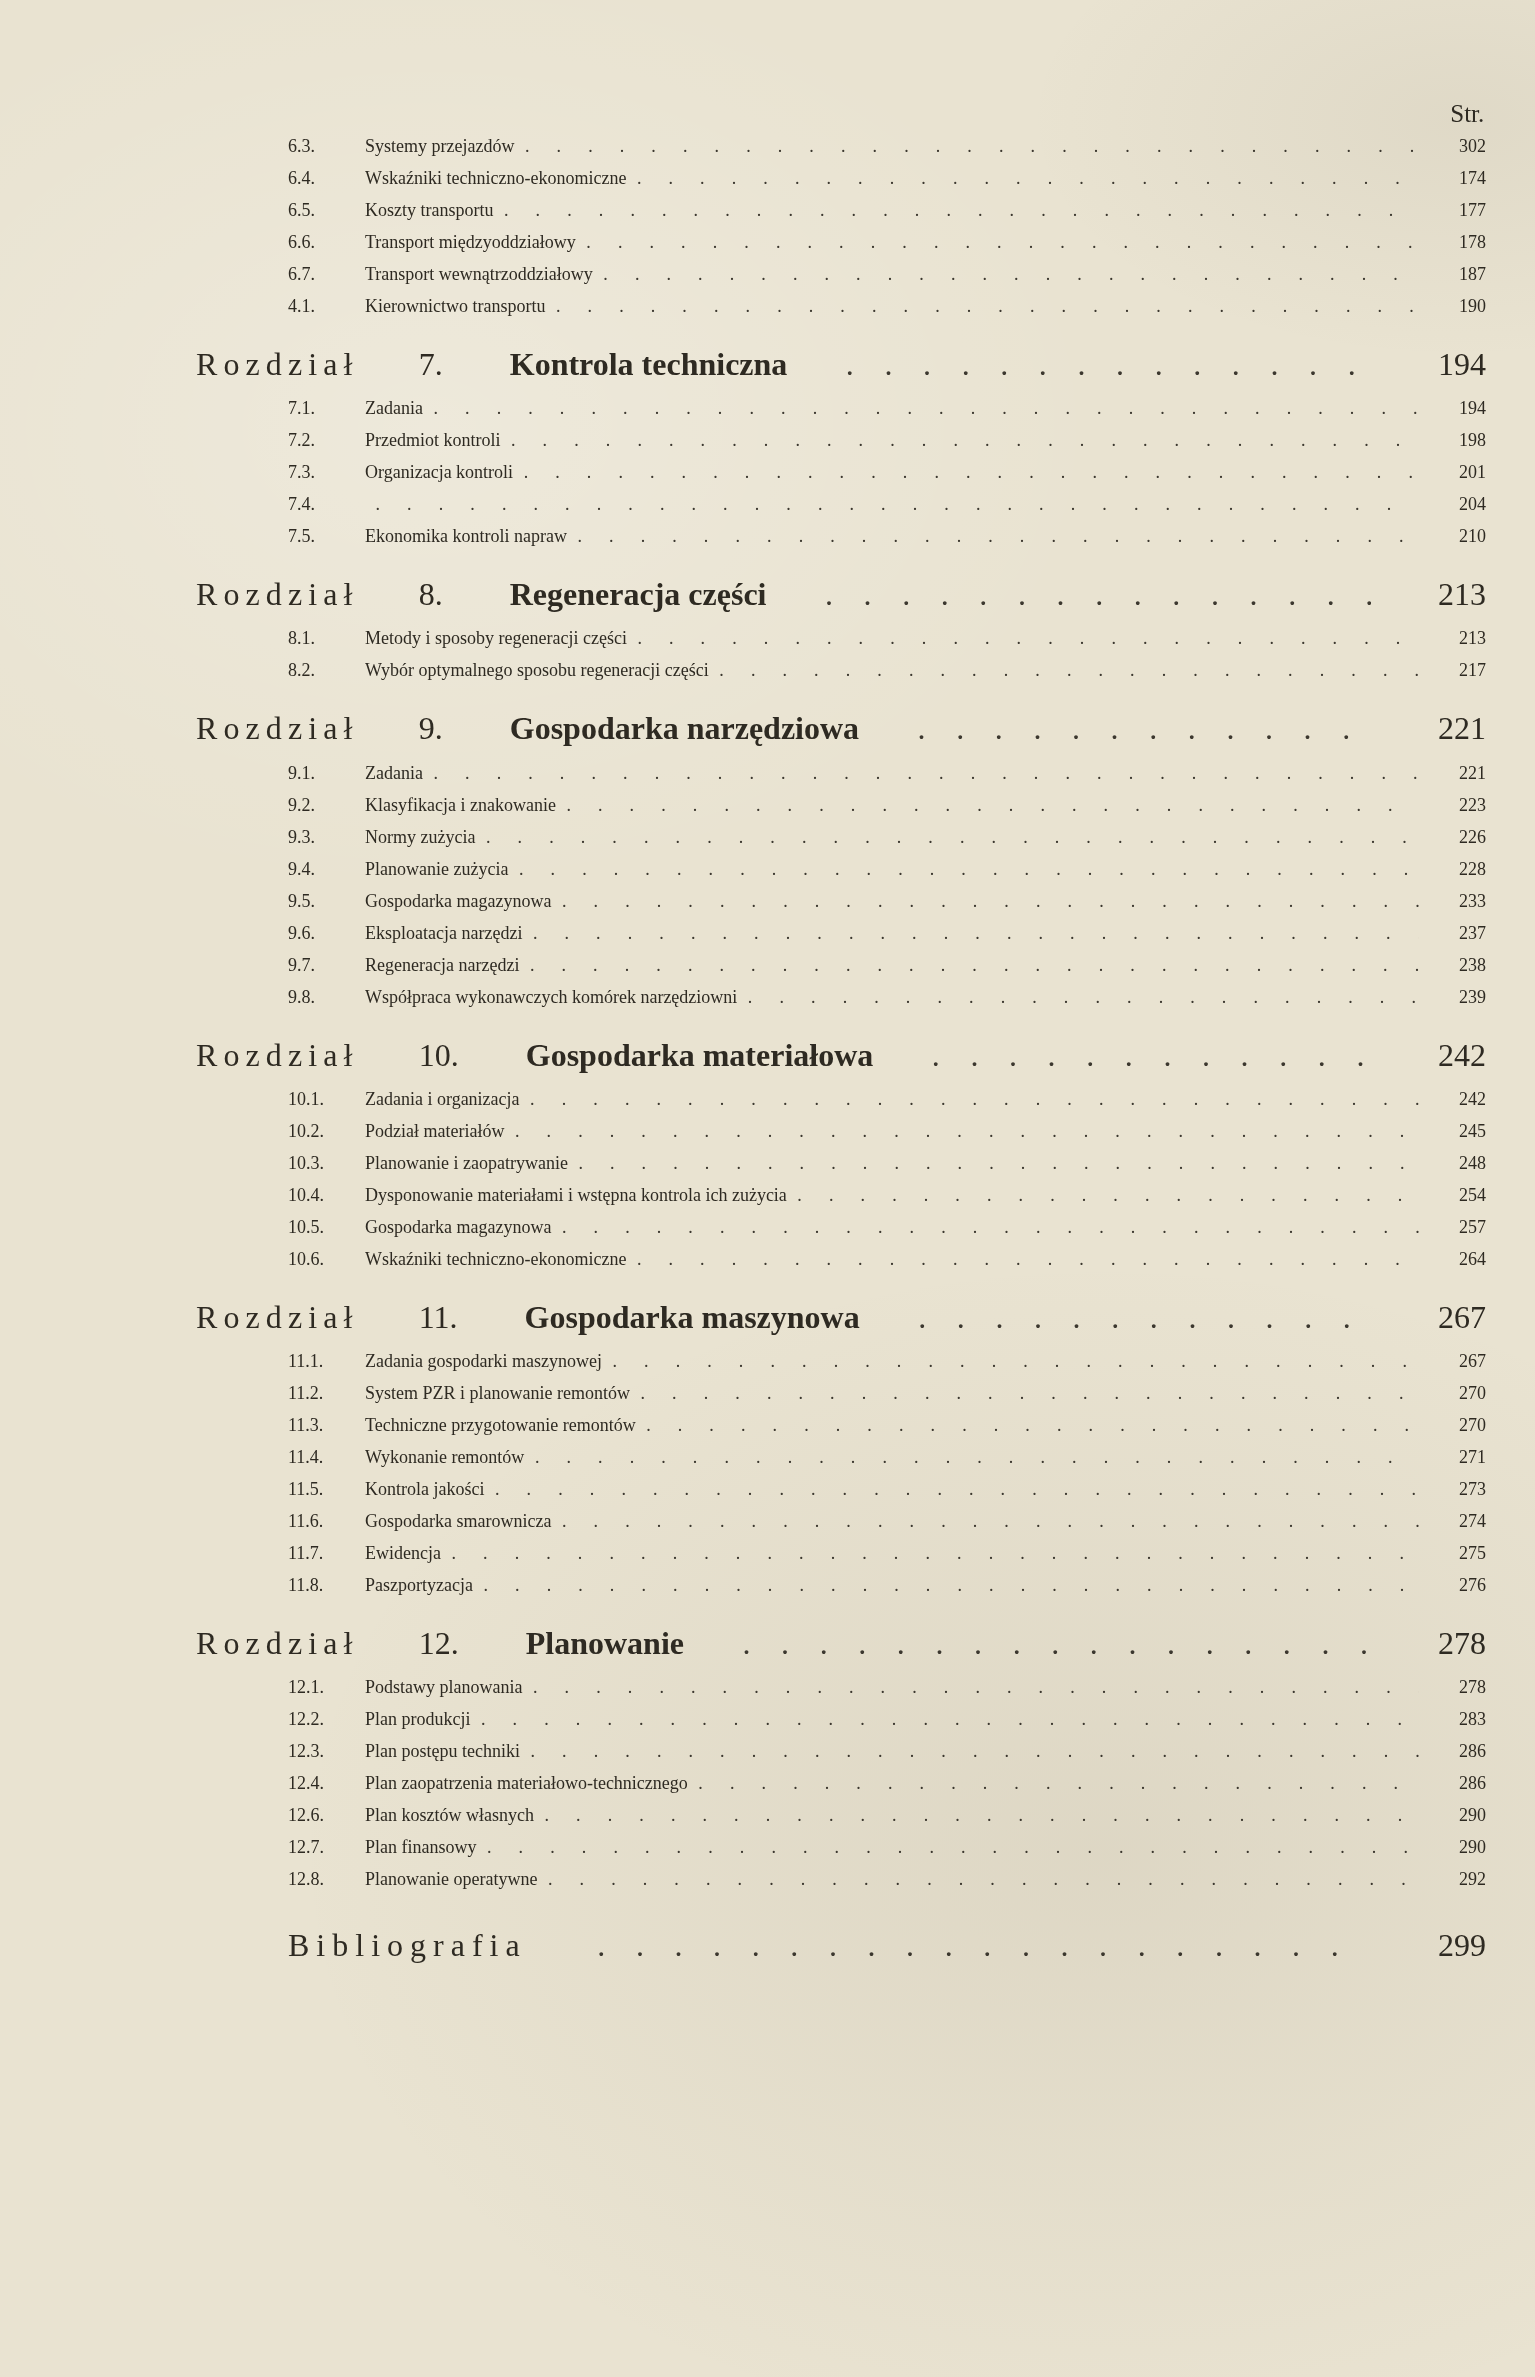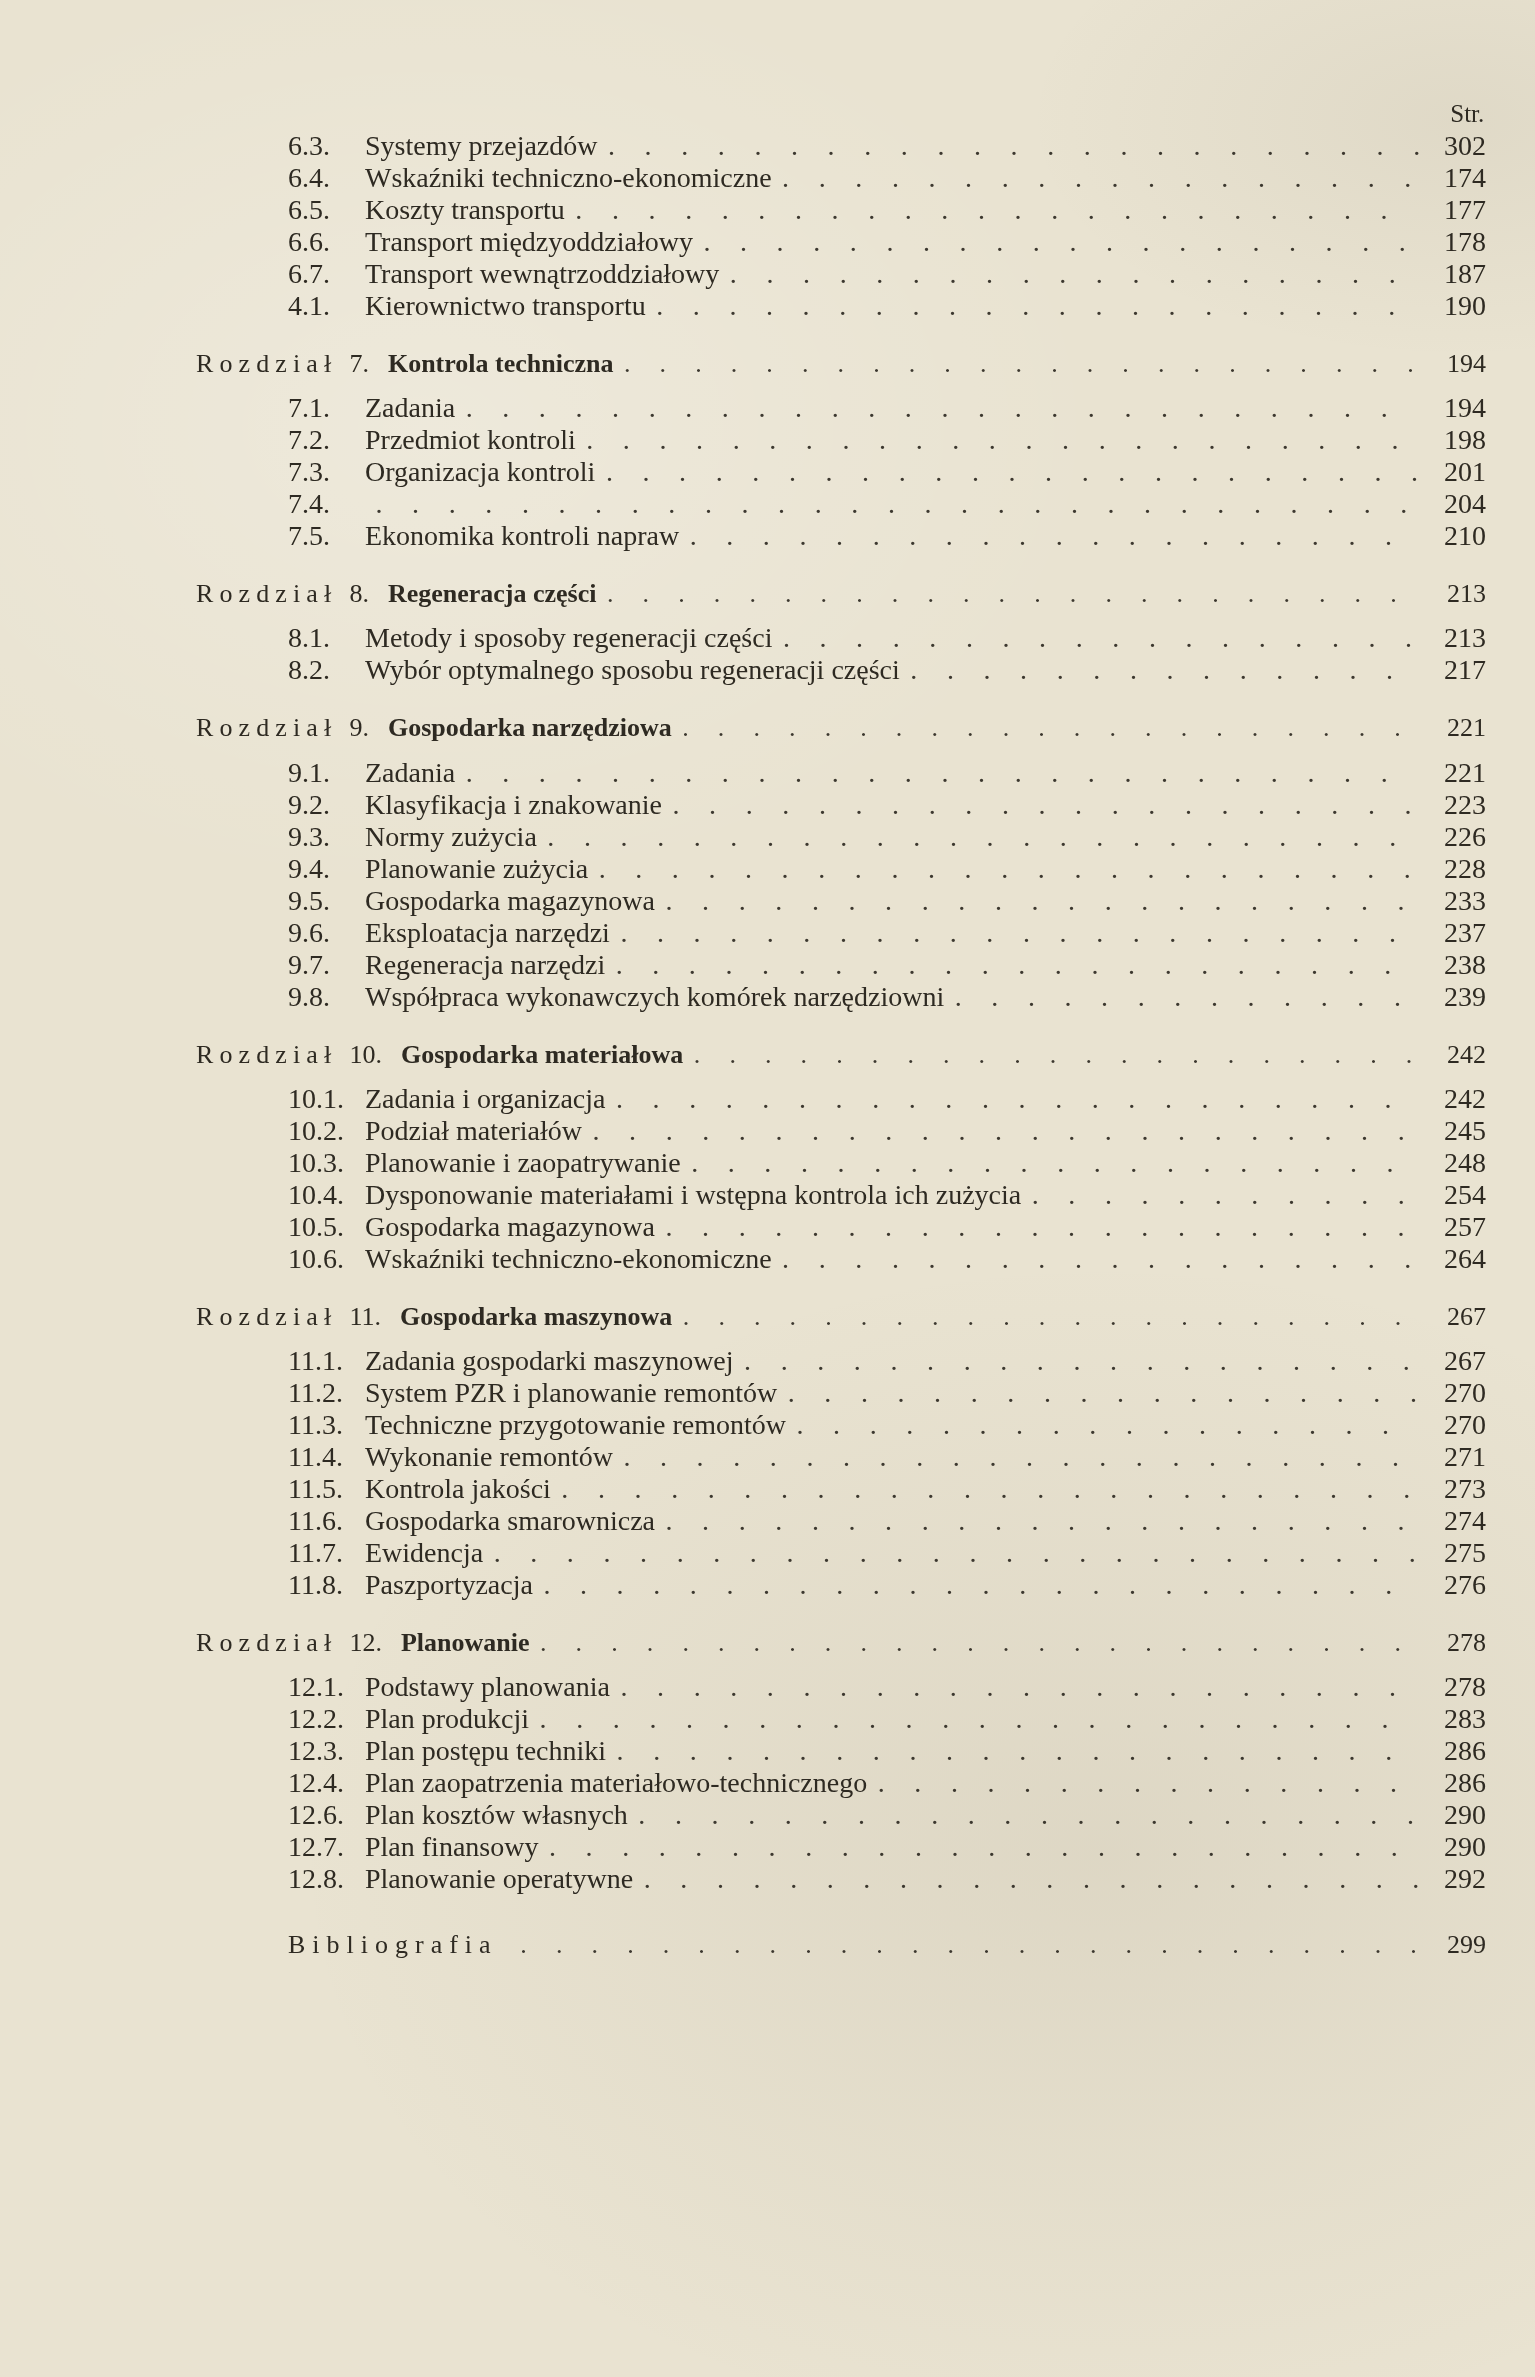--- a/index.html
+++ b/index.html
@@ -34,37 +34,38 @@
   .str-header{
     text-align:right;
     font-size:25px;
     line-height:32px;
     padding-right:1.7px;
   }
   .row{
     display:flex;
     align-items:stretch;
     line-height:32px;
-    font-size:28px;
+    font-size:18px;
     white-space:nowrap;
   }
   .entry{
     padding-left:92px;
   }
   .entry .num{
     flex:none;
     width:77px;
   }
   .entry .title{
     flex:none;
   }
   .chapter{
-    font-size:26px;
+    font-size:32px;
     margin-top:26px;
     margin-bottom:12.2px;
+    gap:48px;
   }
   .chapter-label{
     letter-spacing:6.1px;
     margin-right:12.2px;
   }
   .chapter-number{
     margin-right:19px;
   }
   .chapter-title{
     font-weight:bold;

